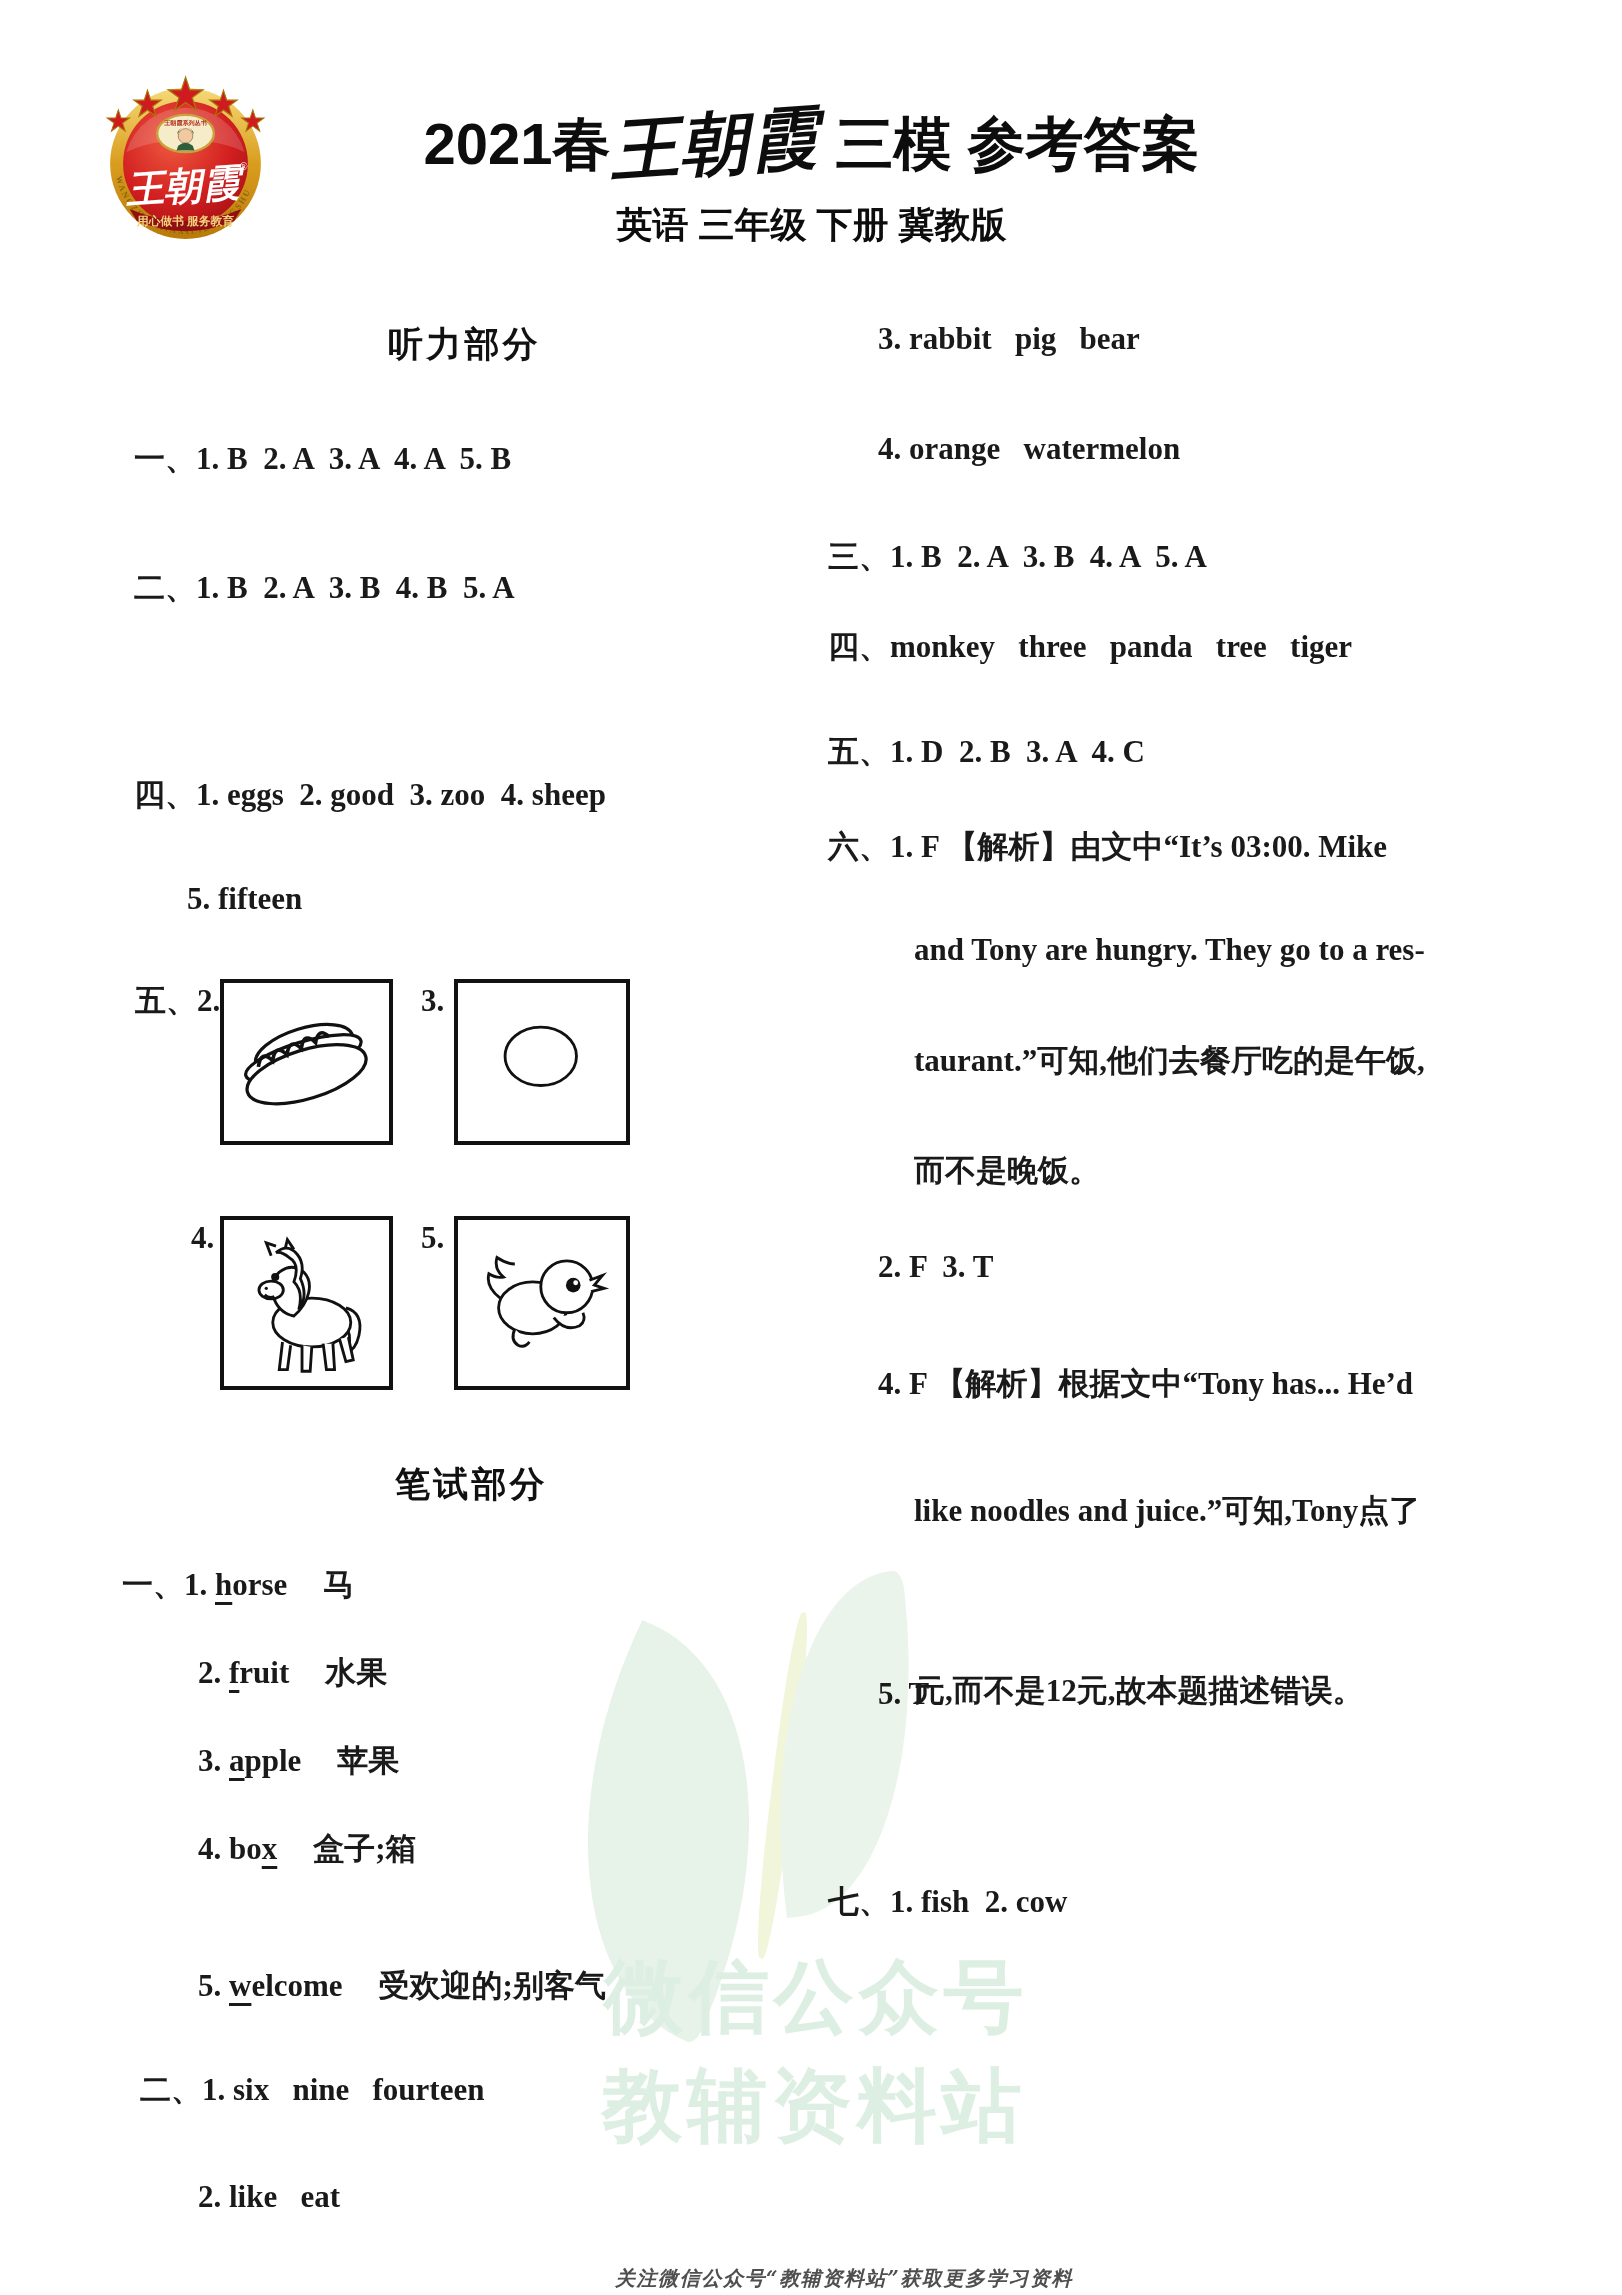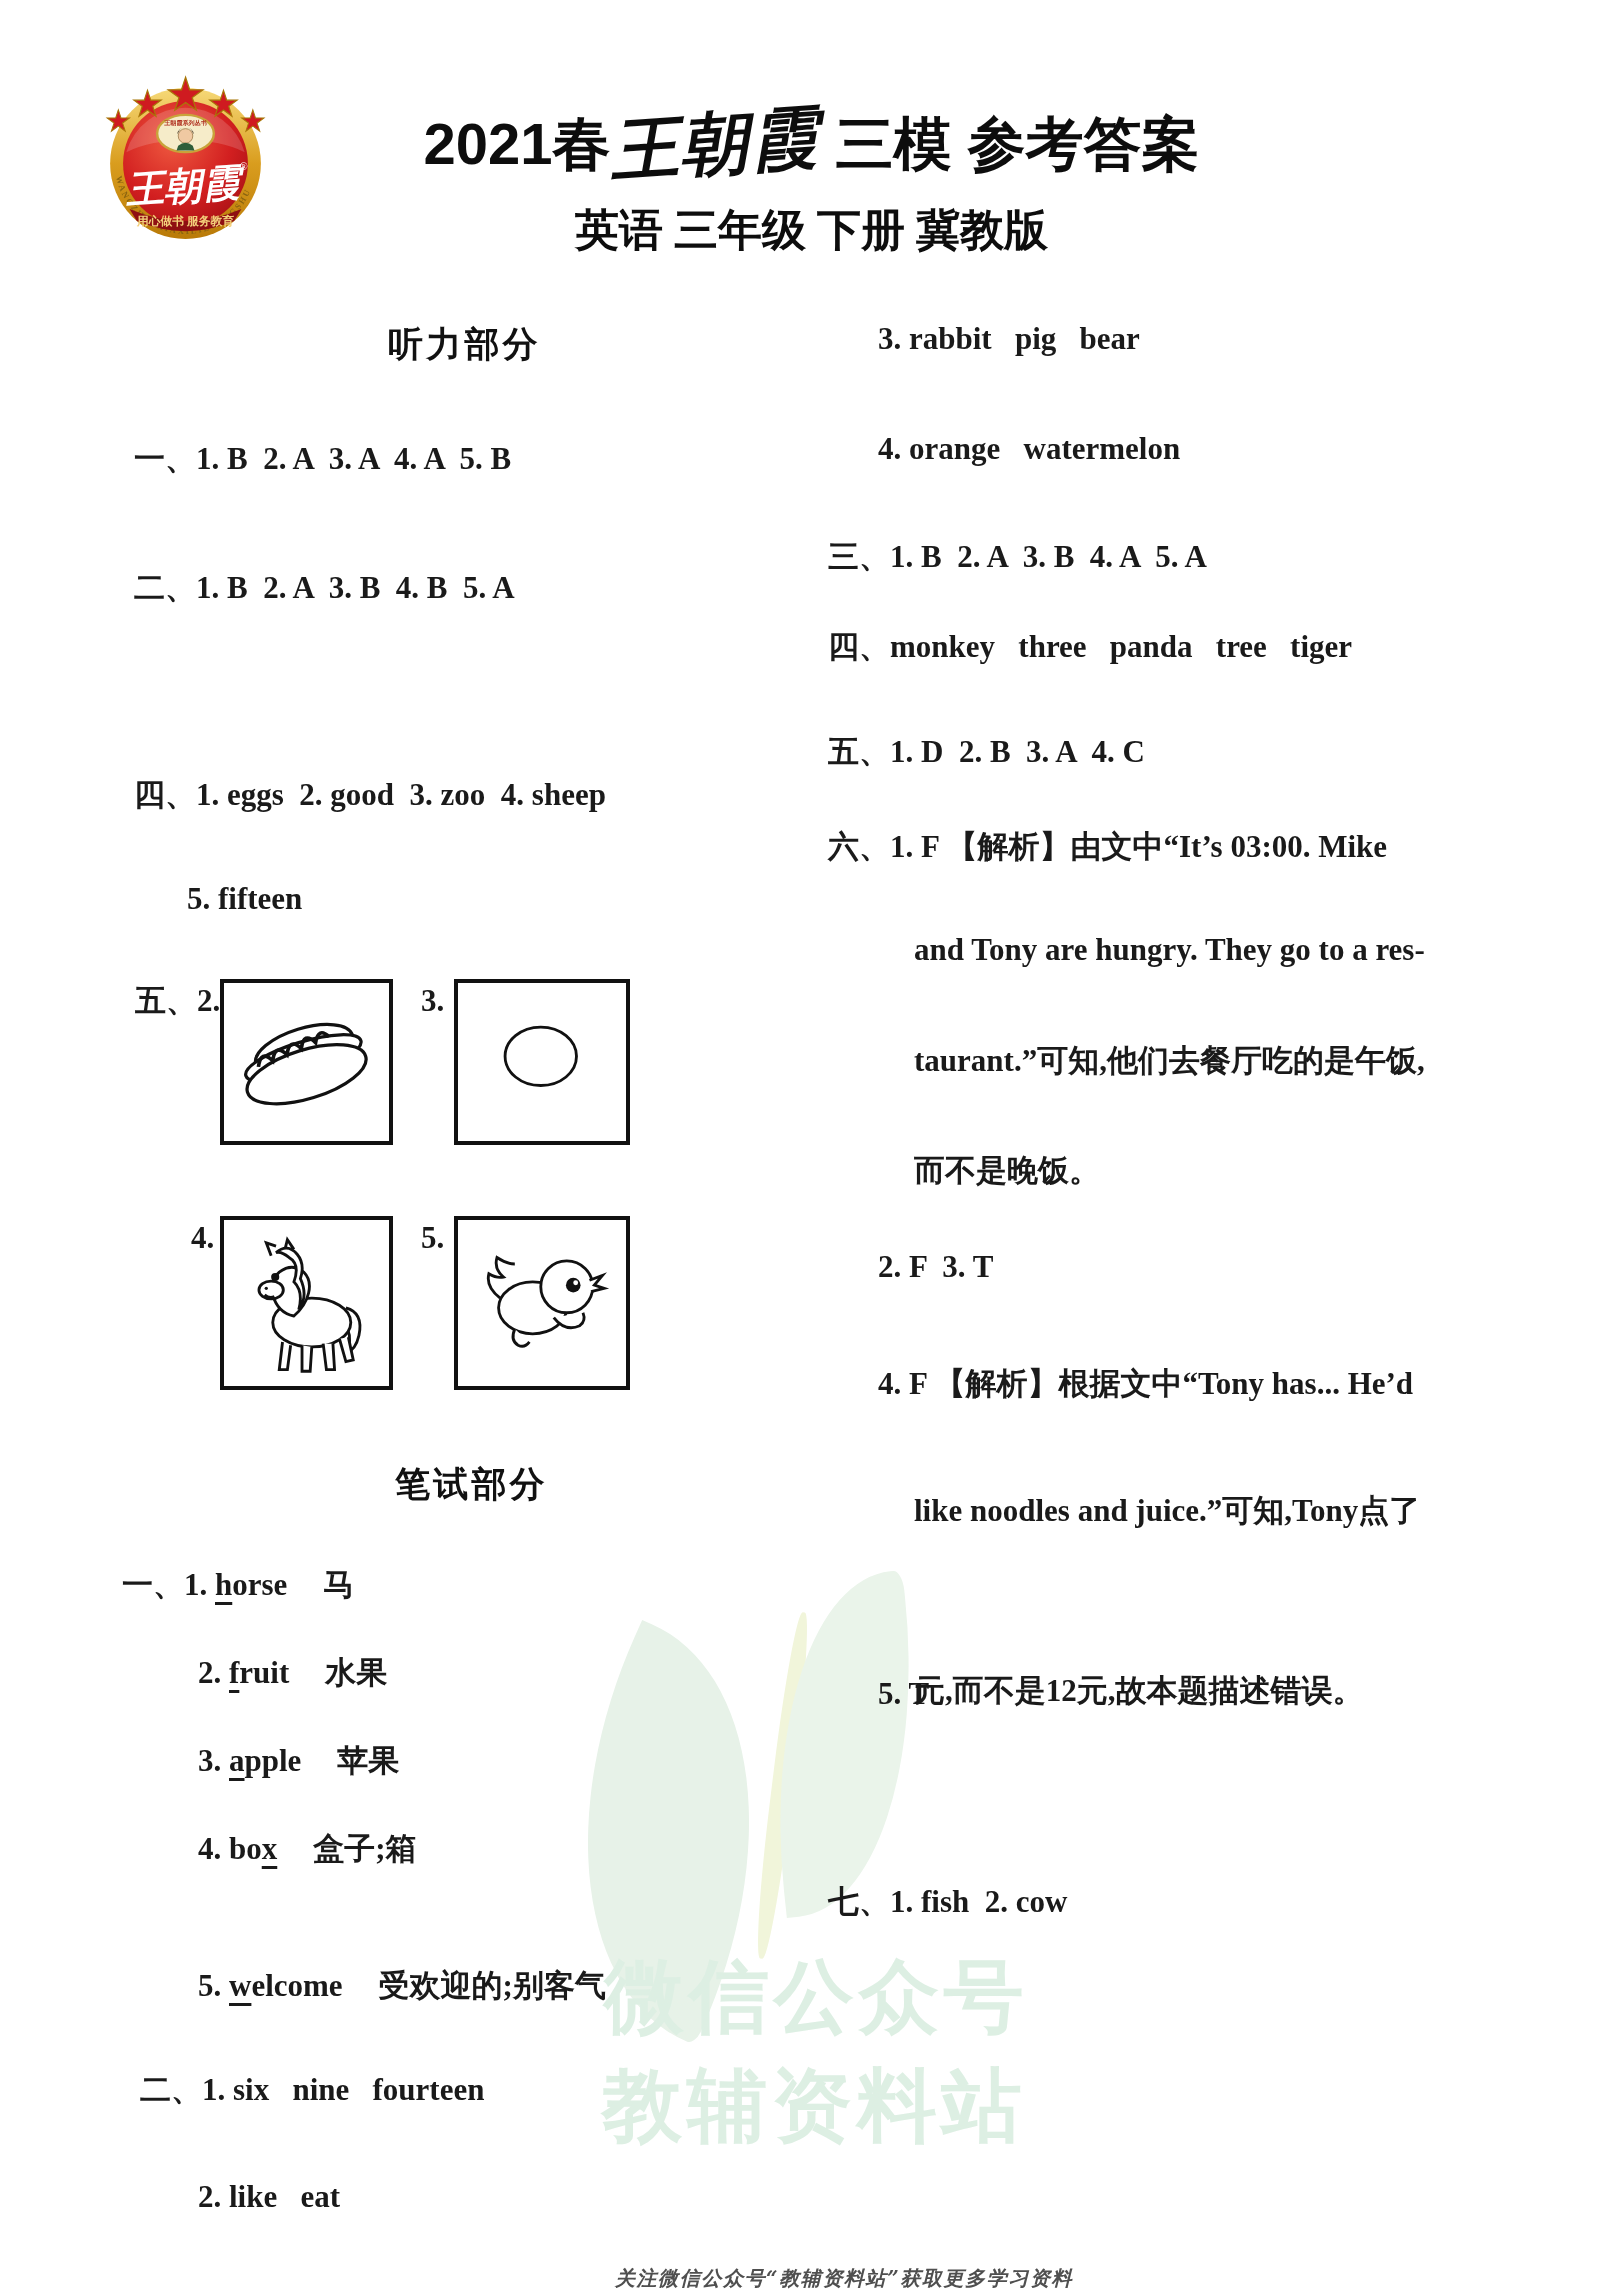--- a/index.html
+++ b/index.html
@@ -9,21 +9,21 @@
   .line{position:absolute;white-space:pre;font-weight:bold;font-size:31px;line-height:1.15;
         font-family:"Liberation Serif","DejaVu Serif",serif;color:#1a1a1a;z-index:3;}
   .sec-header{position:absolute;white-space:pre;font-weight:bold;font-size:35px;letter-spacing:3.2px;
         font-family:"Liberation Sans","DejaVu Sans",sans-serif;color:#111;z-index:3;}
   
   .title-row{position:absolute;left:0;top:96px;width:1623px;text-align:center;white-space:pre;
         font-family:"Liberation Sans","DejaVu Sans",sans-serif;font-weight:bold;font-size:58px;color:#0d0d0d;z-index:3;}
   .title-brand{display:inline-block;font-family:"DejaVu Serif","Liberation Serif",serif;
         font-style:italic;font-size:68px;transform:rotate(-4deg) translateY(3.2px);letter-spacing:1.6px;}
   .subtitle-row{position:absolute;left:0;top:201px;width:1623px;text-align:center;white-space:pre;
-        font-family:Liberation Serif, serif;font-weight:bold;font-size:44px;color:#0d0d0d;z-index:3;}
+        font-family:Liberation Sans, sans-serif;font-weight:bold;font-size:36px;color:#0d0d0d;z-index:3;}
   
   .u{text-decoration:underline;text-decoration-thickness:2.8px;text-underline-offset:6.5px;}
   .cn-gloss{margin-left:36px;}
   
   .pic-box{position:absolute;background:#fff;border:4px solid #111;box-sizing:border-box;z-index:3;}
   .pic-box svg{width:100%;height:100%;display:block;}
   
   .wm-leaf{position:absolute;z-index:1;}
   .leaf-left{left:558px;top:1649px;width:221px;height:367px;background:#e7f2e8;
         border-radius:0 95% 4% 95%;transform:rotate(24deg);}

